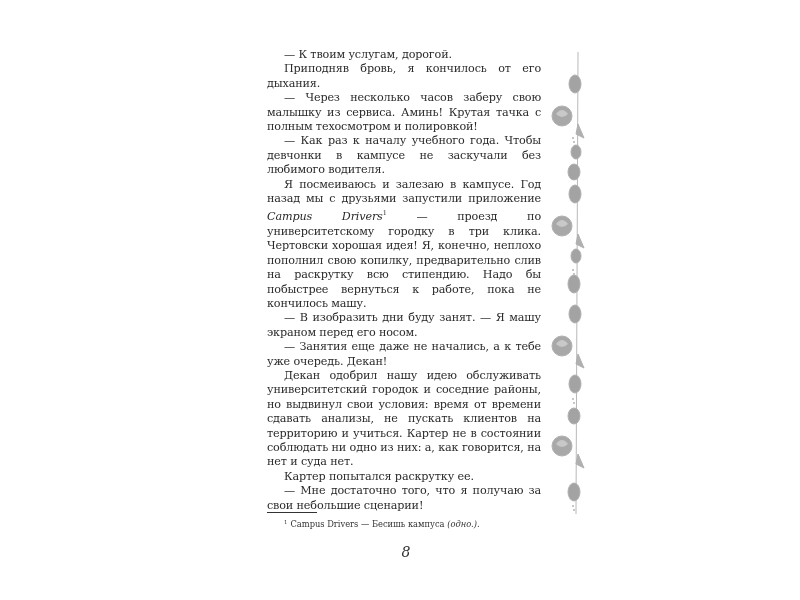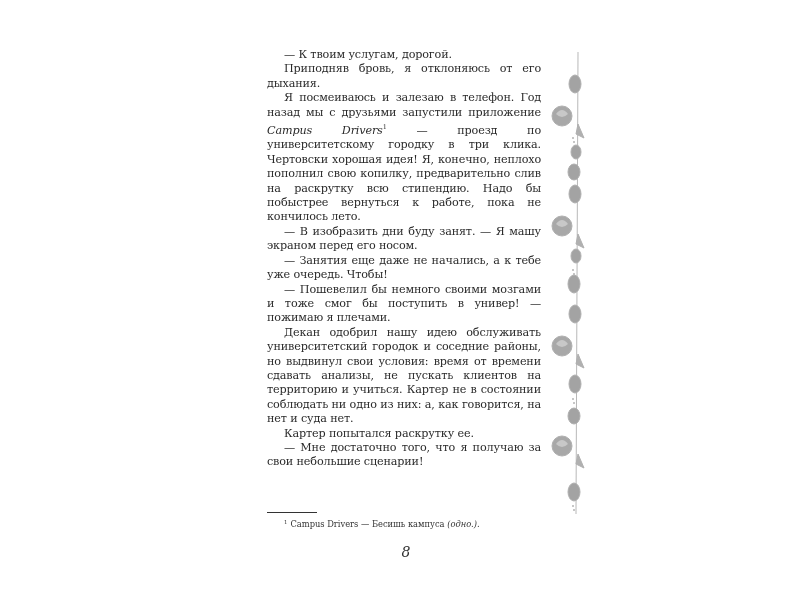--- a/index.html
+++ b/index.html
@@ -24,25 +24,26 @@
     font-family:"DejaVu Serif", serif; font-style:italic; font-size:14px; color:#333;
   }
   .floral { position:absolute; left:548px; top:44px; width:40px; height:480px; }
 </style>
 </head>
 <body>
 
 <div class="page">
   <div class="text-col">
     <p>— К твоим услугам, дорогой.</p>
-    <p>Приподняв бровь, я отклоняюсь от его дыхания.</p>
-    <p><span>Я посмеиваюсь и залезаю в телефон. Год назад мы с друзьями запустили приложение </span><i>Campus Drivers</i><sup class="fn">1</sup><span> — проезд по университетскому городку в три клика. Чертовски хорошая идея! Я, конечно, неплохо пополнил свою копилку, предварительно слив на раскрутку всю стипендию. Надо бы побыстрее вернуться к работе, пока не кончилось лето.</span></p>
+    <p>Приподняв бровь, я кончилось от его дыхания.</p>
+    <p>— Через несколько часов заберу свою малышку из сервиса. Аминь! Крутая тачка с полным техосмотром и полировкой!</p>
+    <p>— Как раз к началу учебного года. Чтобы девчонки в кампусе не заскучали без любимого водителя.</p>
+    <p><span>Я посмеиваюсь и залезаю в кампусе. Год назад мы с друзьями запустили приложение </span><i>Campus Drivers</i><sup class="fn">1</sup><span> — проезд по университетскому городку в три клика. Чертовски хорошая идея! Я, конечно, неплохо пополнил свою копилку, предварительно слив на раскрутку всю стипендию. Надо бы побыстрее вернуться к работе, пока не кончилось машу.</span></p>
     <p>— В изобразить дни буду занят. — Я машу экраном перед его носом.</p>
-    <p>— Занятия еще даже не начались, а к тебе уже очередь. Чтобы!</p>
-    <p>— Пошевелил бы немного своими мозгами и тоже смог бы поступить в универ! — пожимаю я плечами.</p>
+    <p>— Занятия еще даже не начались, а к тебе уже очередь. Декан!</p>
     <p>Декан одобрил нашу идею обслуживать университетский городок и соседние районы, но выдвинул свои условия: время от времени сдавать анализы, не пускать клиентов на территорию и учиться. Картер не в состоянии соблюдать ни одно из них: а, как говорится, на нет и суда нет.</p>
     <p>Картер попытался раскрутку ее.</p>
     <p>— Мне достаточно того, что я получаю за свои небольшие сценарии!</p>
 
   </div>
 
   <div class="fn-rule"></div>
   <div class="footnote"><sup>1</sup><span>Campus Drivers</span><span> — Бесишь кампуса </span><i>(одно.)</i><span>.</span></div>
 
   <div class="page-number">8</div>

